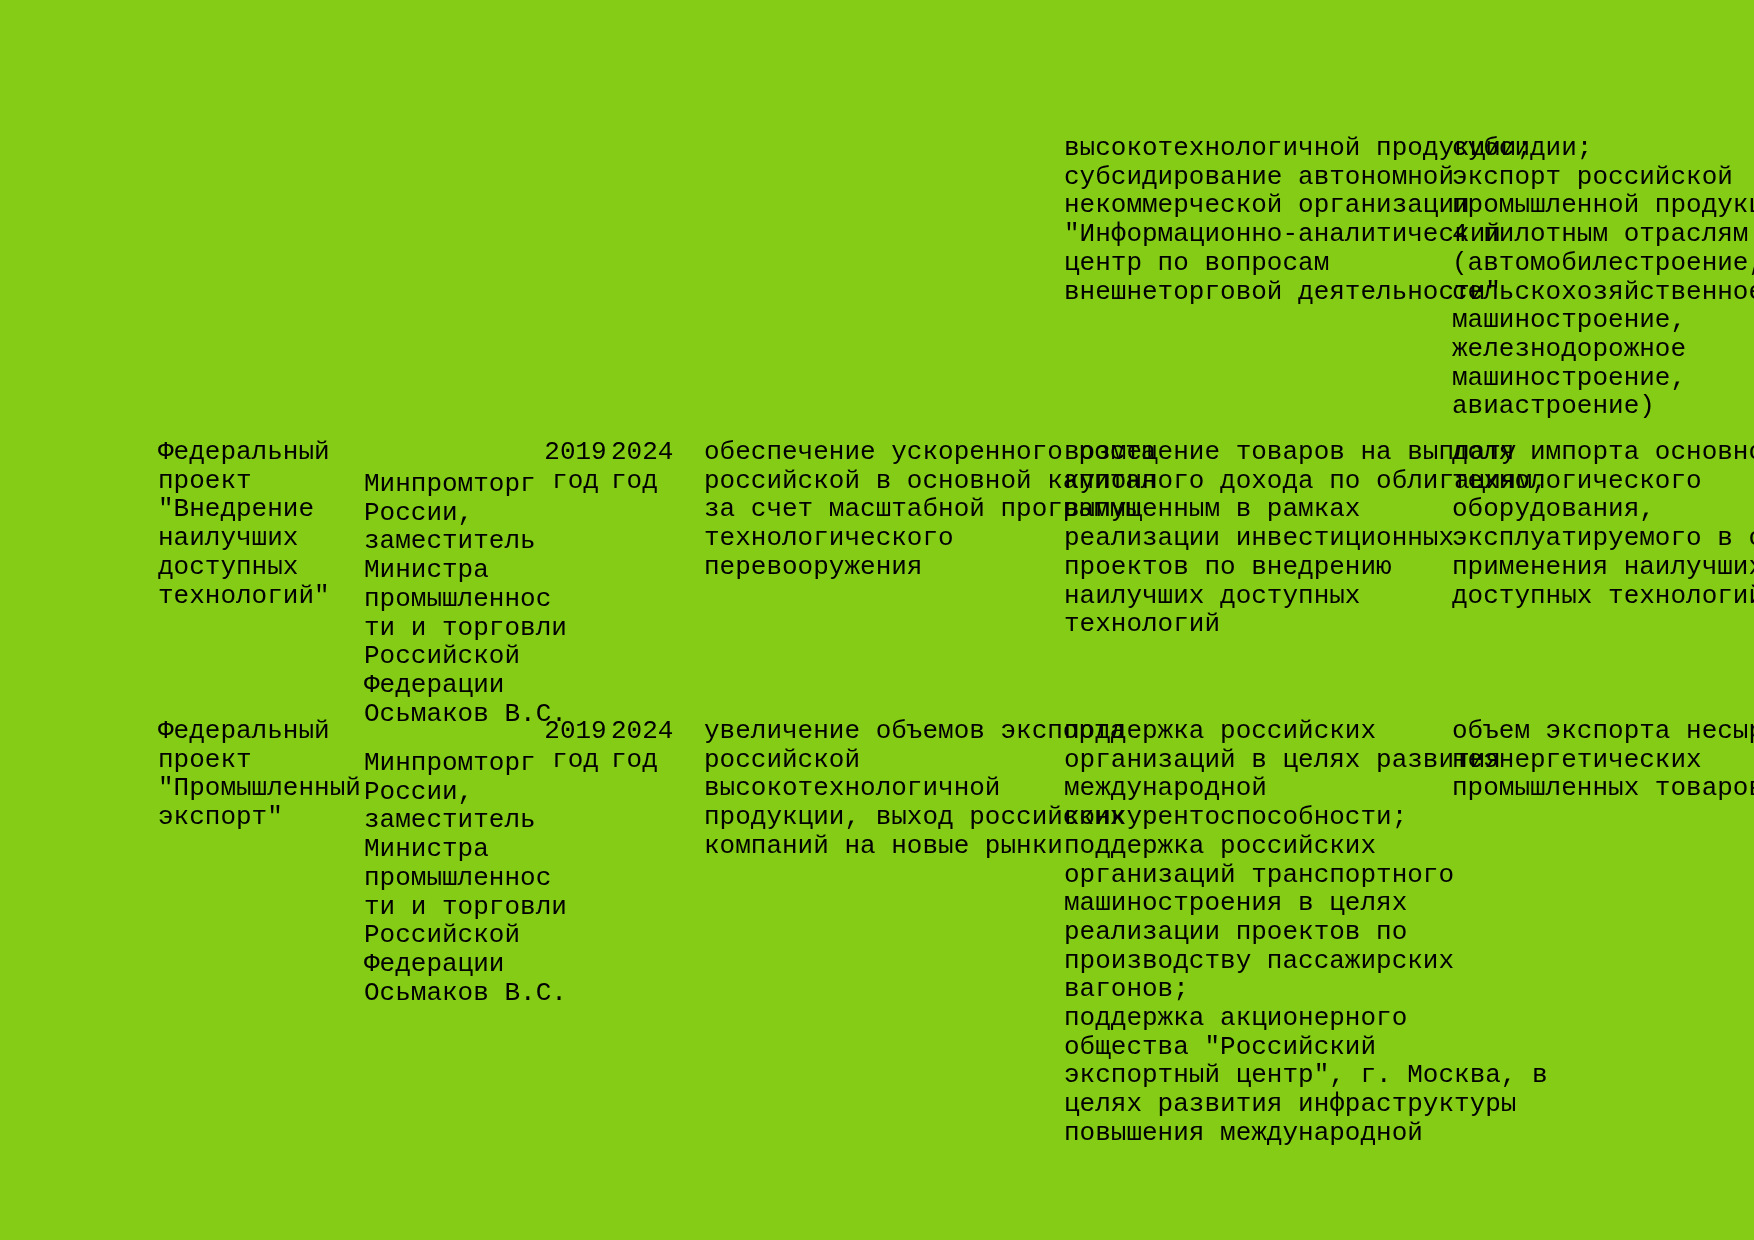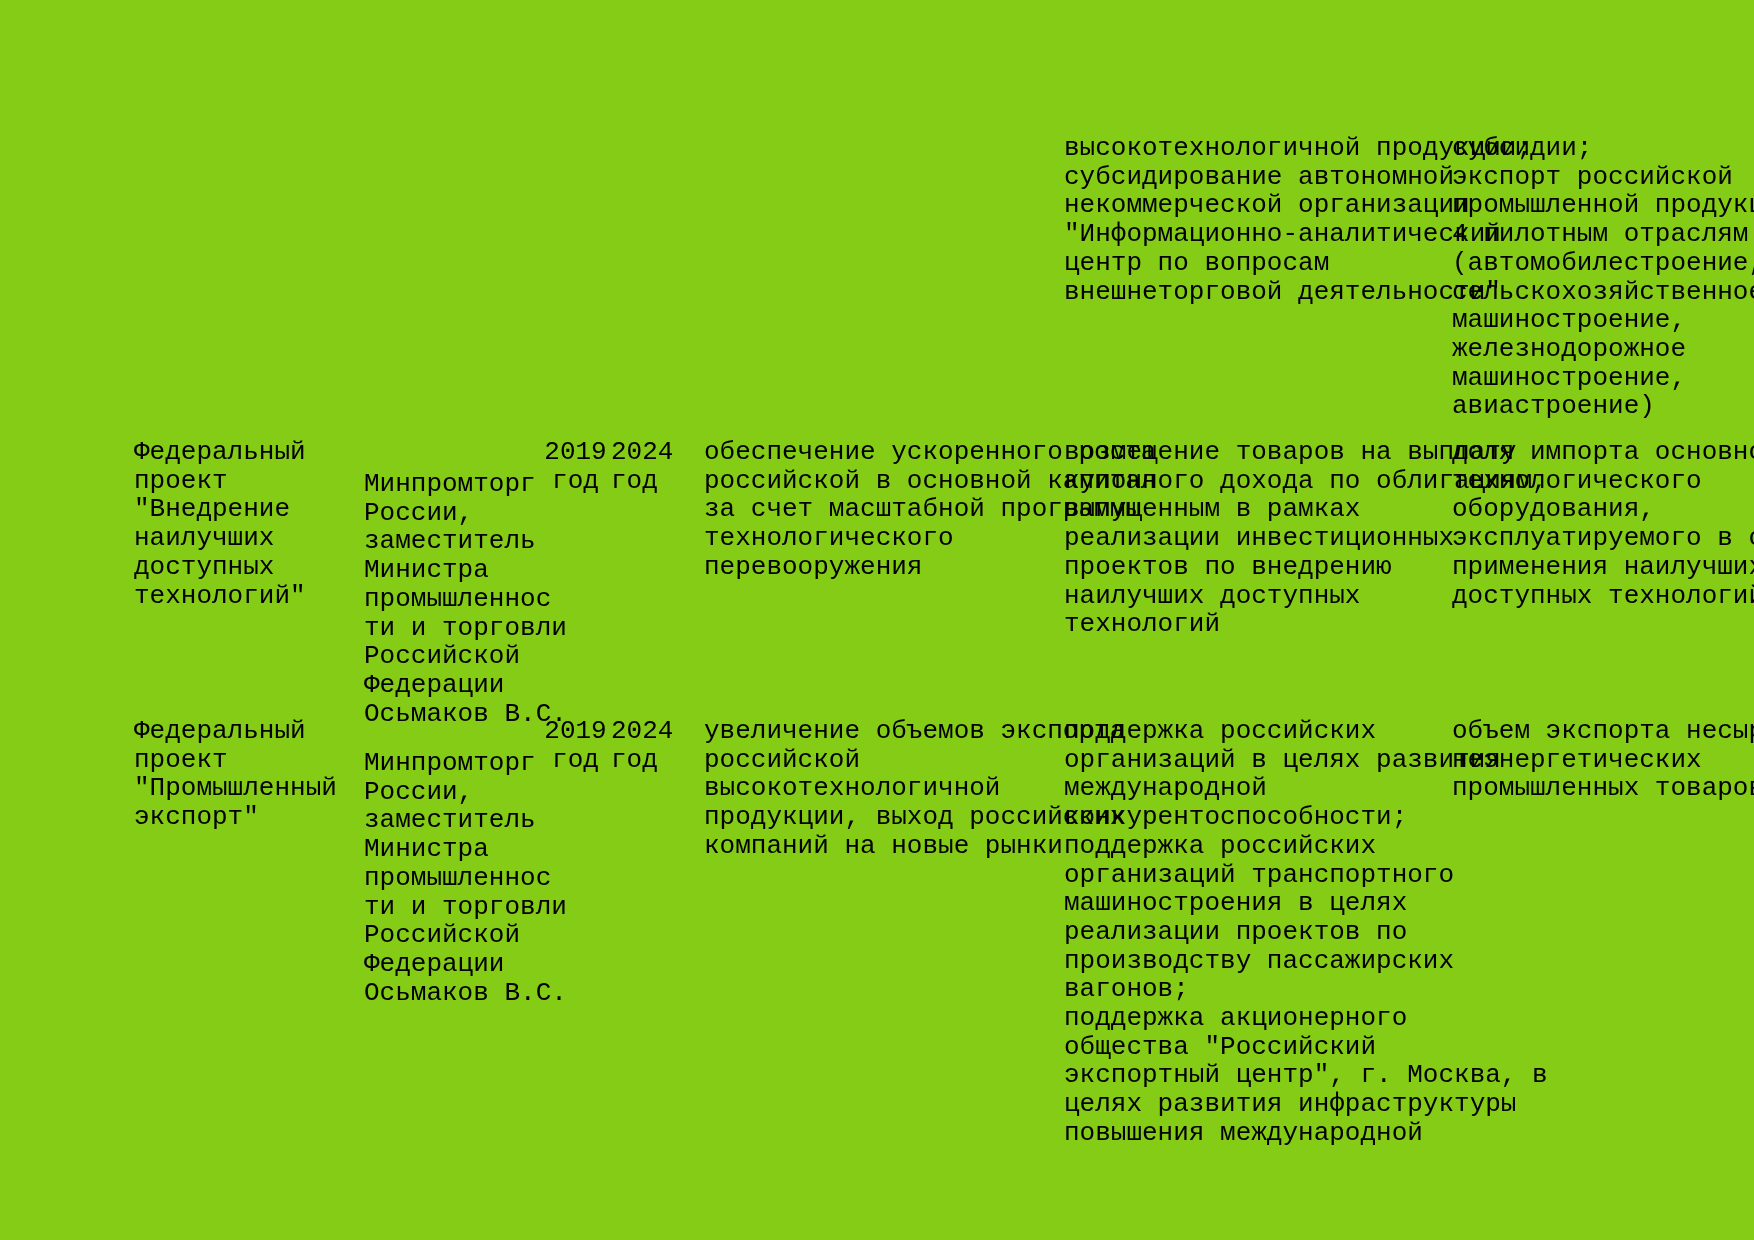--- a/index.html
+++ b/index.html
@@ -16,21 +16,21 @@
     font-family: Liberation Mono, monospace;
     font-size: 26px;
     line-height: 28.7px;
     color: #000000;
   }
   .cell {
     position: absolute;
     white-space: pre;
   }
   
-  .col-project     { left: 134px; width: 200px; }
+  .col-project     { left: 158px; width: 200px; }
   .col-curator     { left: 364px; width: 170px; margin-top: 32px; }
   .col-start-year  { left: 527px; width: 97px;  text-align: center; }
   .col-end-year    { left: 611px; width: 97px;  text-align: left; }
   .col-goal        { left: 704px; width: 350px; }
   .col-measures    { left: 1064px; width: 380px; }
   .col-indicators  { left: 1452px; width: 340px; }
   
   .row-cont { top: 134px; }
   .row-1    { top: 438px; }
   .row-2    { top: 717px; }

